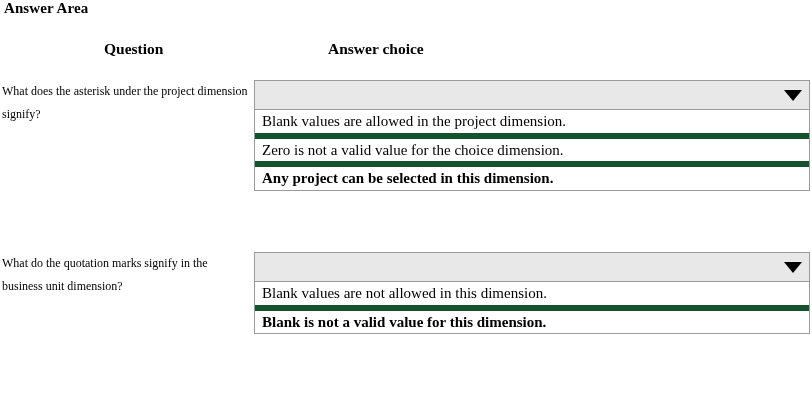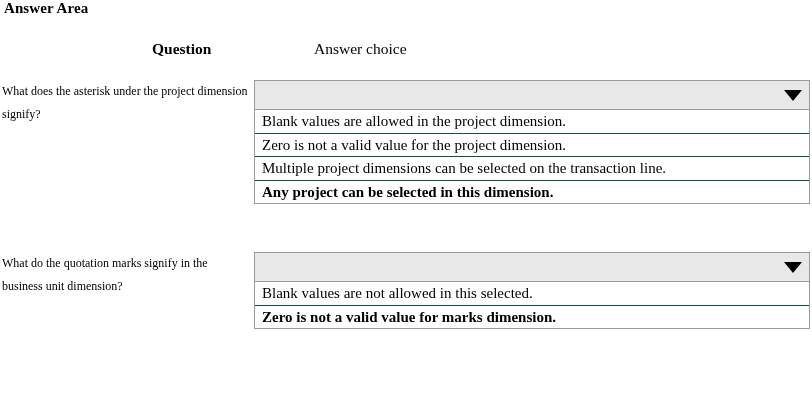--- a/index.html
+++ b/index.html
@@ -26,28 +26,27 @@
     font-size: 15px;
     font-weight: bold;
     letter-spacing: 0.1px;
   }
   .col-head-question {
     position: absolute;
     left: 104px;
     top: 40px;
     font-size: 15.5px;
     font-weight: bold;
-    margin-left: 48px;
   }
   .col-head-answer {
     position: absolute;
-    left: 314px;
+    left: 328px;
     top: 40px;
     font-size: 15.5px;
-    font-weight: normal;
+    font-weight: bold;
   }
 
   .qa-block {
     position: absolute;
     left: 0;
     width: 812px;
   }
   .qa-block.first { top: 80px; }
   .qa-block.second { top: 252px; }
 
@@ -101,21 +100,21 @@
     border: 1px solid #9a9a9a;
     border-top: none;
     background: #ffffff;
     box-sizing: border-box;
   }
   .option {
     height: 22.6px;
     line-height: 22.6px;
     padding-left: 7px;
     font-size: 15px;
-    border-bottom: 1px solid #14532d;
+    border-bottom: 6px solid #14532d;
     background: #ffffff;
     white-space: nowrap;
     overflow: hidden;
   }
   .option:last-child {
     border-bottom: none;
     font-weight: bold;
   }
   .second .options .option:last-child {
     border-bottom: none;
@@ -135,36 +134,35 @@
     <div class="question-text">What does the asterisk under the project dimension signify?</div>
     <div class="dropdown">
       <div class="dropdown-field">
         <span class="dropdown-value"></span>
         <span class="dropdown-arrow-box">
           <span class="caret"></span>
         </span>
       </div>
       <div class="options">
         <div class="option">Blank values are allowed in the project dimension.</div>
-        <div class="option">Zero is not a valid value for the project dimension.</div>
-        <div class="option">Multiple project dimensions can be selected on the transaction line.</div>
+        <div class="option">Zero is not a valid value for the choice dimension.</div>
         <div class="option">Any project can be selected in this dimension.</div>
       </div>
     </div>
   </div>
 
   <div class="qa-block second">
     <div class="question-text">What do the quotation marks signify in the business unit dimension?</div>
     <div class="dropdown">
       <div class="dropdown-field">
         <span class="dropdown-value"></span>
         <span class="dropdown-arrow-box">
           <span class="caret"></span>
         </span>
       </div>
       <div class="options">
-        <div class="option">Blank values are not allowed in this selected.</div>
-        <div class="option">Zero is not a valid value for marks dimension.</div>
+        <div class="option">Blank values are not allowed in this dimension.</div>
+        <div class="option">Blank is not a valid value for this dimension.</div>
       </div>
     </div>
   </div>
 
 </div>
 
 </body></html>

